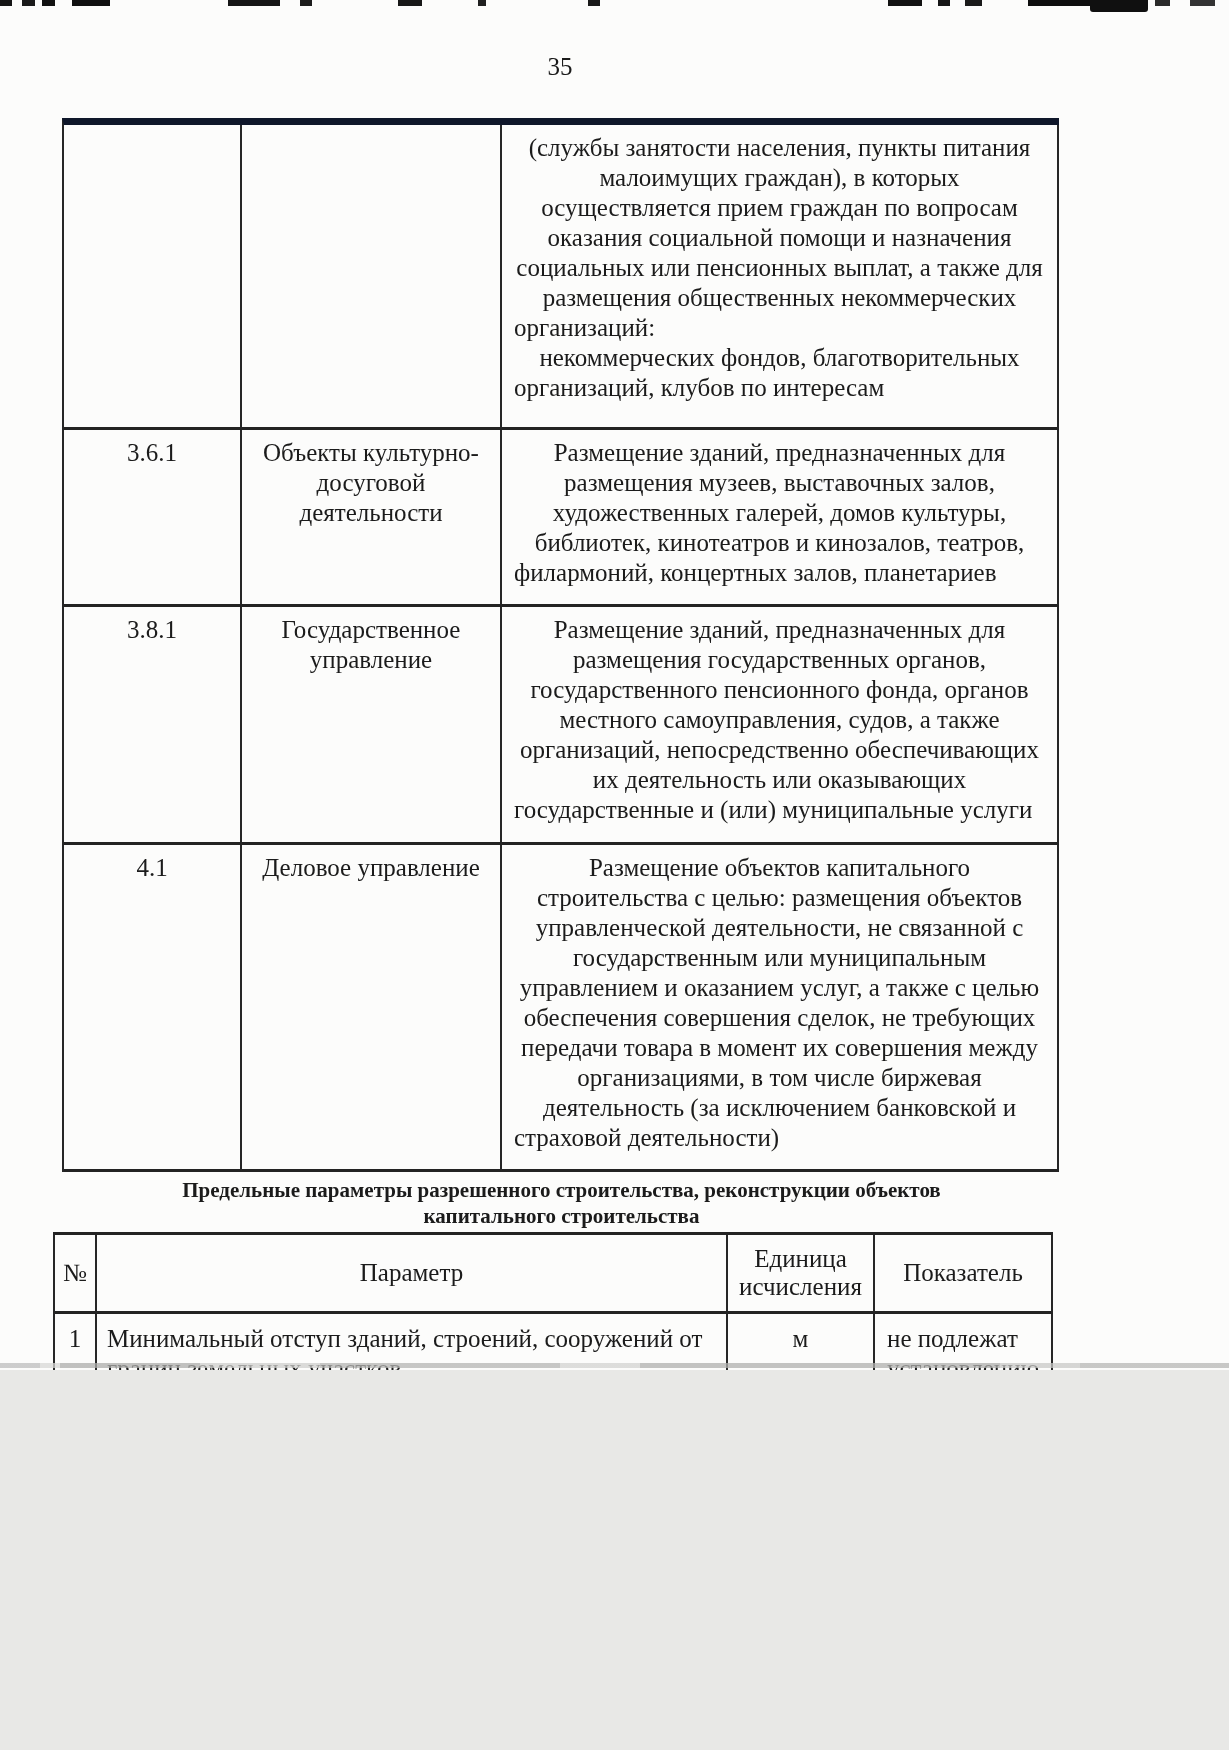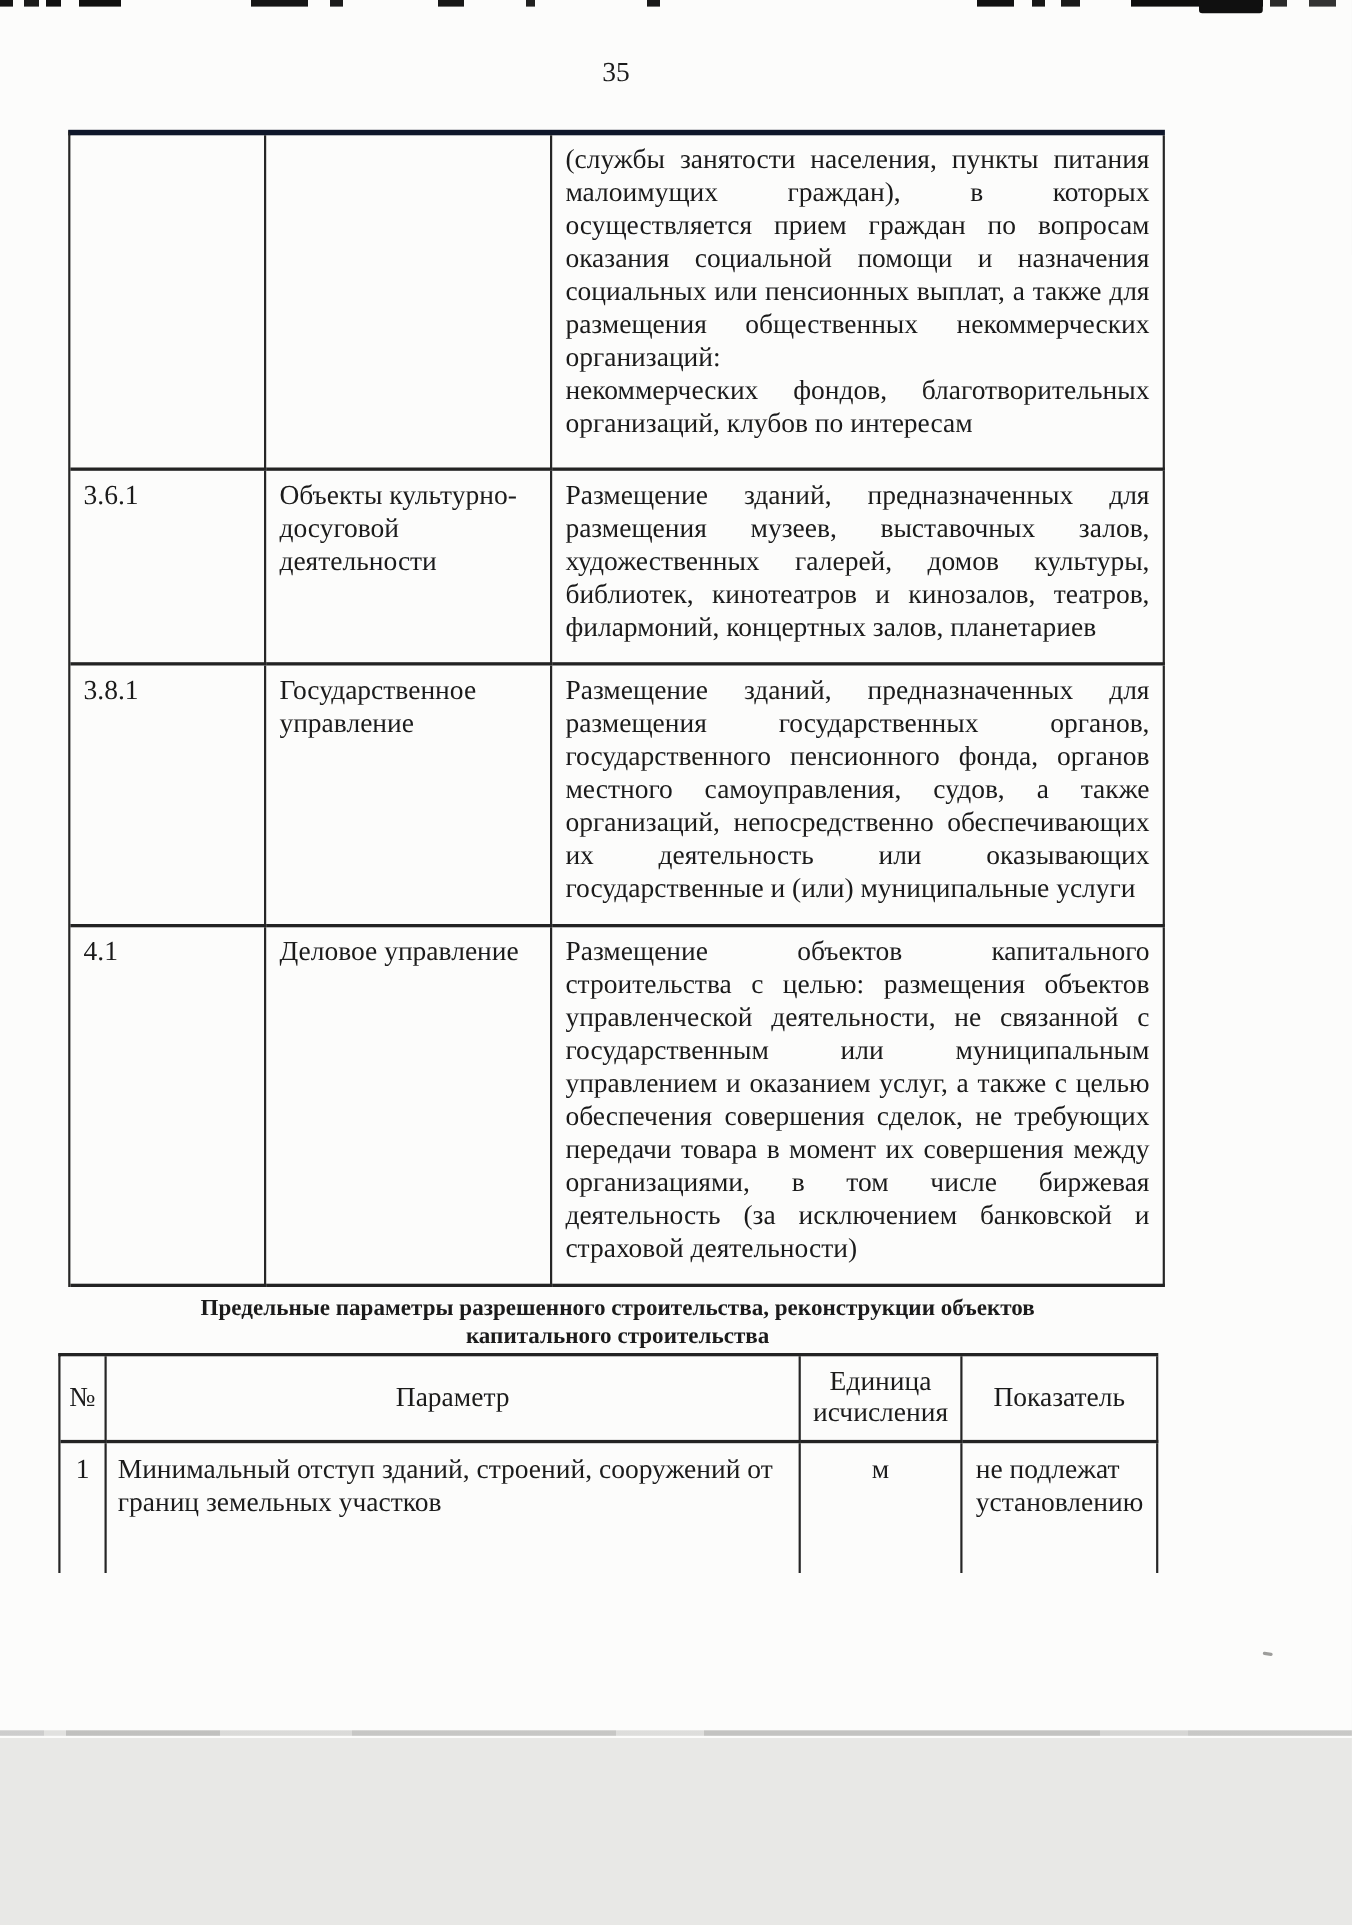--- a/index.html
+++ b/index.html
@@ -1,18 +1,18 @@
 <!DOCTYPE html>
 <html><head>
 <meta charset="utf-8">
 <style>
   html,body{margin:0;padding:0;background:#e8e8e6;}
   .page{
     position:relative;
-    width:1229px;height:1580px;
+    width:1229px;height:1370px;
     margin:0 auto;
     background:#fcfcfb;
     overflow:hidden;
     font-family:"Liberation Serif","DejaVu Serif",serif;
     color:#1b1b1b;
     -webkit-font-smoothing:antialiased;
   }
   
   .artifact-top{
     position:absolute;top:0;left:0;width:1229px;height:6px;
@@ -52,26 +52,26 @@
 
   .page-number{
     margin:50px 0 0 63px;width:994px;
     text-align:center;font-size:25px;line-height:34px;
   }
 
   
   table.t1{
     margin:34px 0 0 62px;width:995px;
     border-collapse:separate;border-spacing:0;table-layout:fixed;
-    border-left:2px solid #262626;border-top:5px solid #0f172a;
+    border-left:2px solid #262626;border-top:7px solid #0f172a;
     font-size:25px;line-height:30px;
   }
   table.t1 td{
     border-right:2px solid #262626;border-bottom:3px solid #232323;
-    vertical-align:top;padding:8px 12px 0 12px;overflow:hidden;
+    vertical-align:top;padding:8px 12px 0 12px;overflow:hidden;text-align:center;
   }
   td.cell-desc{text-align:justify;text-align-last:left;padding-right:14px;}
   td.cell-desc p{margin:0;}
   .h297{height:294px;} .h169{height:166px;} .h230{height:227px;margin-top:14px;} .h319{height:316px;} .h147{height:144px;}
 
   
   .footnote{
     margin:6px 0 0 55px;width:1008px;
     font-size:25px;line-height:26px;
     text-align:justify;text-align-last:left;

